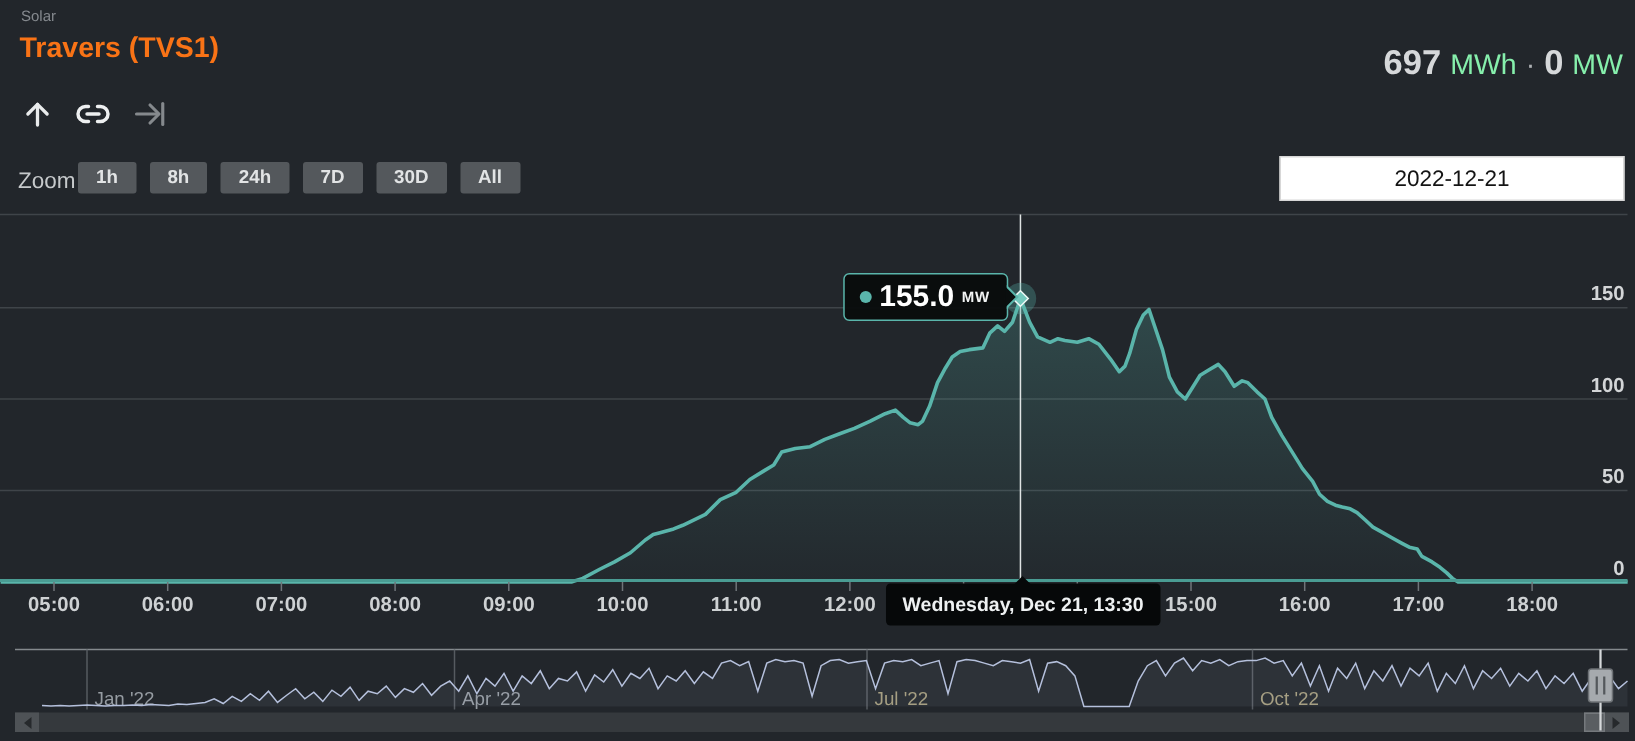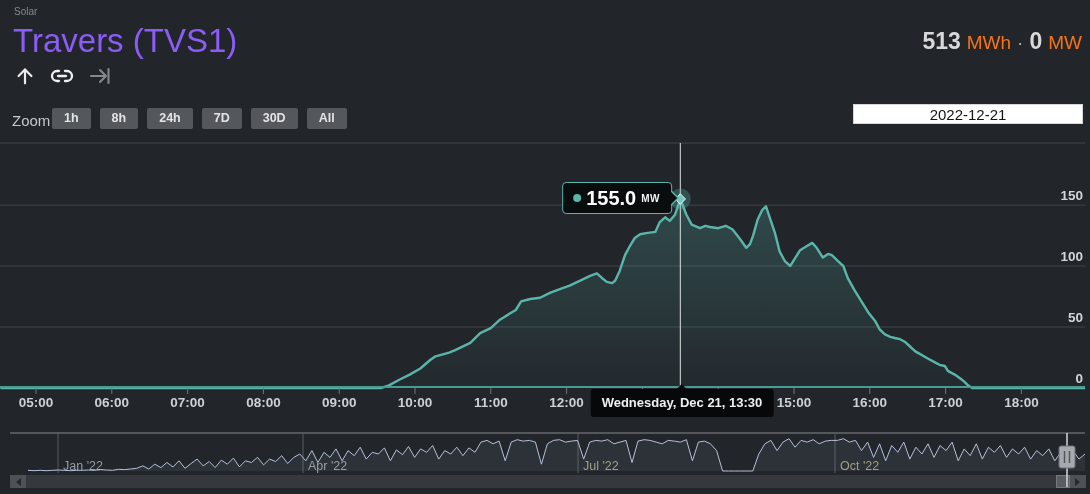--- a/index.html
+++ b/index.html
@@ -1,30 +1,30 @@
 <!DOCTYPE html>
 <html><head>
 <meta charset="utf-8">
 <style>
   html,body{margin:0;padding:0;background:#17191c;}
   #app{position:relative;width:1090px;height:494px;background:#22262b;overflow:hidden;
        font-family:"Liberation Sans",sans-serif;}
   .category{position:absolute;left:14px;top:6px;font-size:10px;color:#85898e;}
-  .title{position:absolute;left:13px;top:22px;font-size:33px;font-weight:400;color:#8b5cf6;}
+  .title{position:absolute;left:13px;top:22px;font-size:19px;font-weight:700;color:#f97316;}
   .icon-row{position:absolute;left:14px;top:64px;display:flex;align-items:center;gap:13px;}
   .icon-row svg{display:block;}
   .stats{position:absolute;right:8px;top:28px;display:flex;align-items:baseline;gap:6px;}
   .stats .big{font-size:23px;font-weight:700;color:#d6d8da;}
-  .stats .unit{font-size:19px;color:#f97316;}
+  .stats .unit{font-size:19px;color:#86efac;}
   .stats .sep{font-size:19px;color:#aeb1b4;}
   .zoom-label{position:absolute;left:12px;top:112px;font-size:15px;color:#c6c9cb;}
   .zoom-buttons{position:absolute;left:52px;top:108px;display:flex;gap:9px;}
   .zbtn{background:#54585c;color:#e2e4e5;font-size:12.5px;font-weight:600;
         padding:4px 12px;border-radius:2px;cursor:pointer;line-height:1;}
-  .date-input{position:absolute;left:853px;top:104px;width:230px;height:20px;
+  .date-input{position:absolute;left:853px;top:104px;width:230px;height:30px;
         background:#ffffff;color:#141414;border:1px solid #d7d7d7;box-sizing:border-box;
         text-align:center;font-size:15px;font-family:"Liberation Sans",sans-serif;}
   #main-chart{position:absolute;left:0;top:140px;}
   #nav-chart{position:absolute;left:0;top:428px;pointer-events:none;}
   .tooltip-value{position:absolute;left:672px;top:182px;transform:translateX(-100%);
         height:30px;display:inline-flex;align-items:center;gap:5px;padding:0 11px 0 10px;
         background:rgba(9,13,13,0.96);border:1px solid #5ab5ab;border-radius:4px;
         white-space:nowrap;}
   .tooltip-value .dot{width:8px;height:8px;border-radius:50%;background:#5ab5ab;}
   .tooltip-value .val{font-size:20px;font-weight:700;color:#ffffff;}
@@ -73,21 +73,21 @@
     <span>
       <svg width="24" height="24" viewBox="0 0 24 24" fill="none" stroke="#85898d" stroke-width="2.1" stroke-linecap="round" stroke-linejoin="round">
           <path d="M3 12h14"></path>
           <path d="M12 6l6 6-6 6"></path>
           <path d="M20.5 5v14"></path>
         </svg>
     </span>
   </div>
 
   <div class="stats">
-    <span class="big">513</span>
+    <span class="big">697</span>
     <span class="unit">MWh</span>
     <span class="sep">·</span>
     <span class="big">0</span>
     <span class="unit">MW</span>
   </div>
 
   <div class="zoom-label">Zoom</div>
   <div class="zoom-buttons">
     <span class="zbtn">1h</span>
     <span class="zbtn">8h</span>

